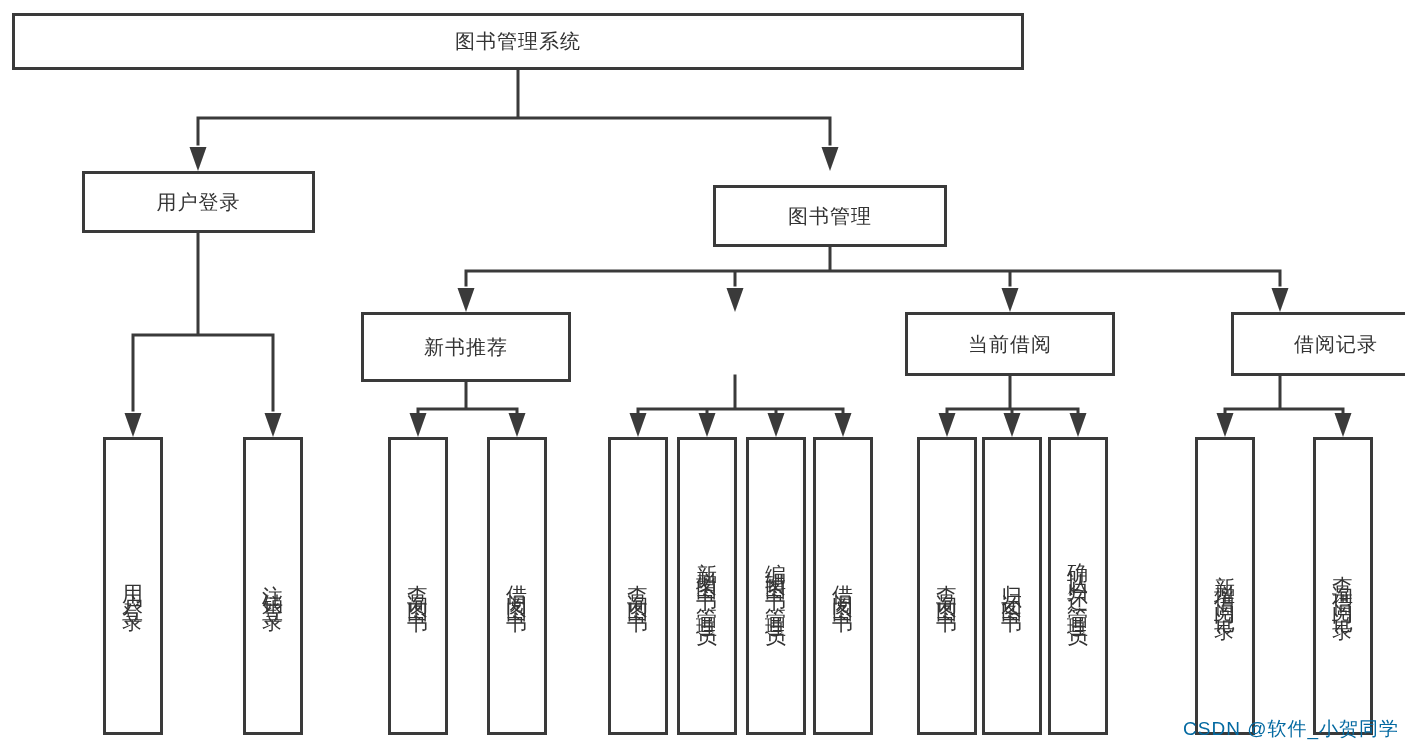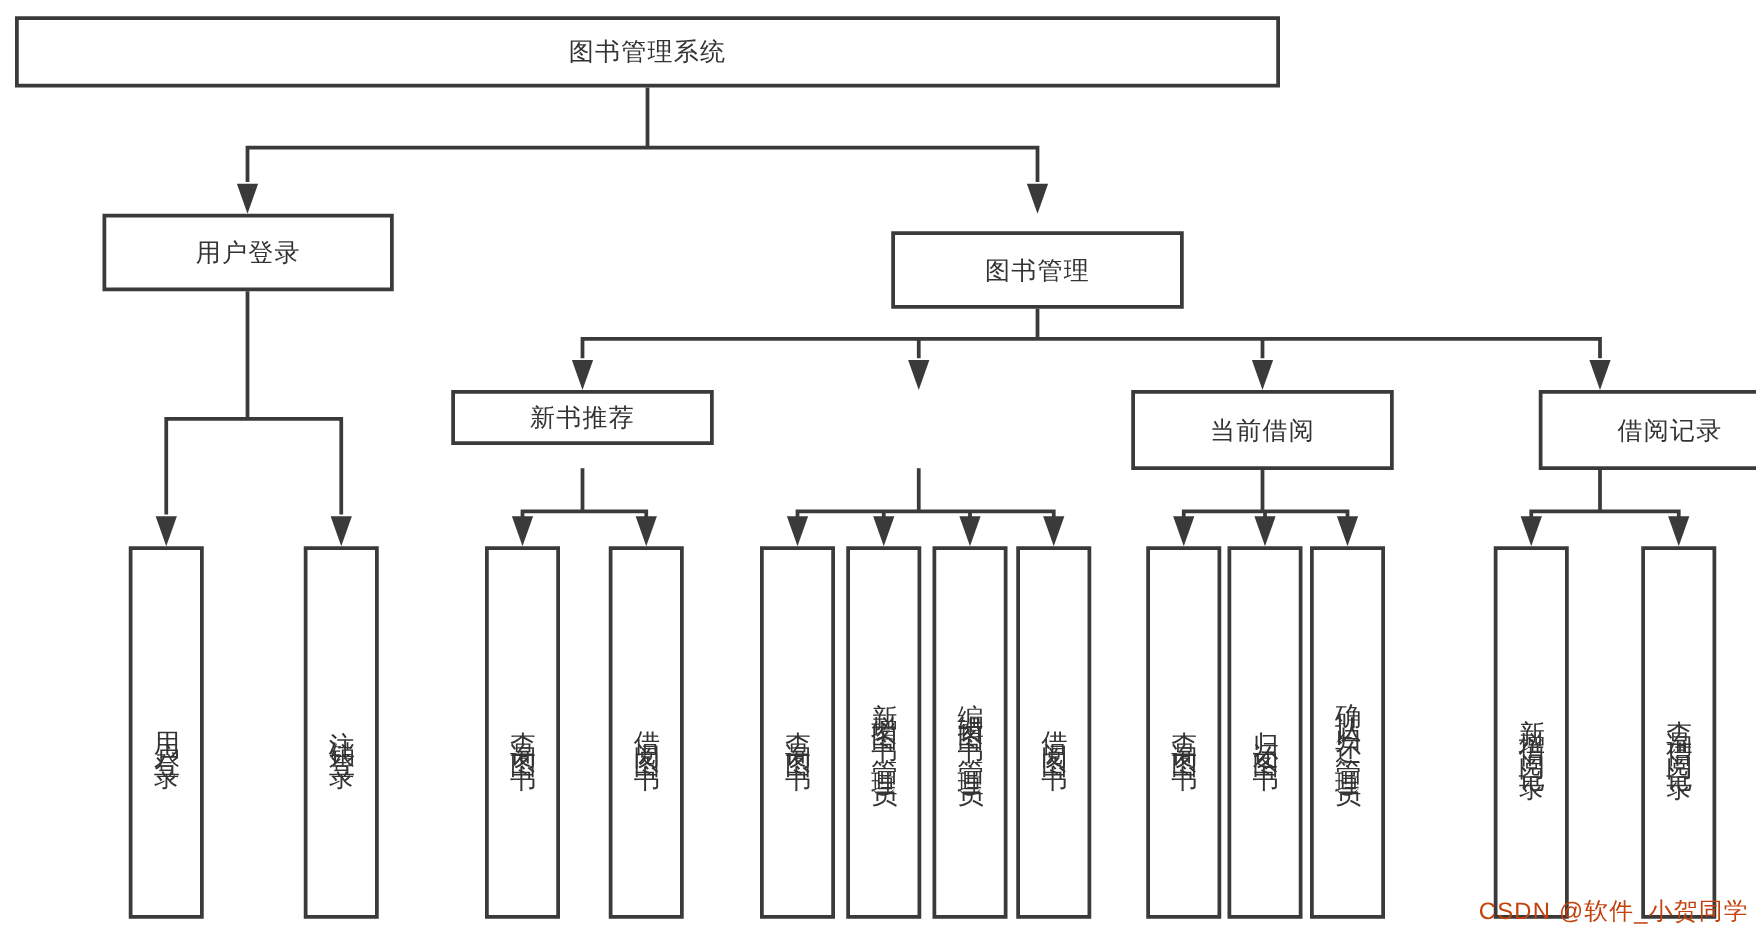--- a/index.html
+++ b/index.html
@@ -12,21 +12,21 @@
     position:absolute;box-sizing:border-box;border:3px solid #3a3a3a;background:#ffffff;
     display:flex;align-items:center;justify-content:center;
     font-size:20px;letter-spacing:1px;color:#333333;z-index:2;
   }
   .leaf span{
     writing-mode:vertical-rl;text-orientation:upright;
     font-size:21px;letter-spacing:9px;line-height:1;color:#333333;
   }
   .watermark{
     position:absolute;right:6px;bottom:5px;z-index:5;
-    font-size:19px;letter-spacing:1px;color:#c2410c;
+    font-size:19px;letter-spacing:1px;color:#0369a1;
   }
 </style>
 </head>
 <body>
 
 <div class="canvas">
 
   <svg class="wires" width="1405" height="747" viewBox="0 0 1405 747" xmlns="http://www.w3.org/2000/svg">
     <g stroke="#3a3a3a" stroke-width="3" fill="none" stroke-linecap="square">
 
@@ -74,21 +74,21 @@
     <span>图书管理系统</span>
   </div>
 
   <div class="box" style="left:82px;top:171px;width:233px;height:62px;">
     <span>用户登录</span>
   </div>
   <div class="box" style="left:713px;top:171px;width:234px;height:62px;margin-top:14px;">
     <span>图书管理</span>
   </div>
 
-  <div class="box" style="left:361px;top:312px;width:210px;height:44px;">
+  <div class="box" style="left:361px;top:312px;width:210px;height:70px;">
     <span>新书推荐</span>
   </div>
   <div class="box" style="left:905px;top:312px;width:210px;height:64px;">
     <span>当前借阅</span>
   </div>
   <div class="box" style="left:1231px;top:312px;width:210px;height:64px;">
     <span>借阅记录</span>
   </div>
 
   <div class="box leaf" style="left:103px;top:437px;width:60px;height:298px;">

